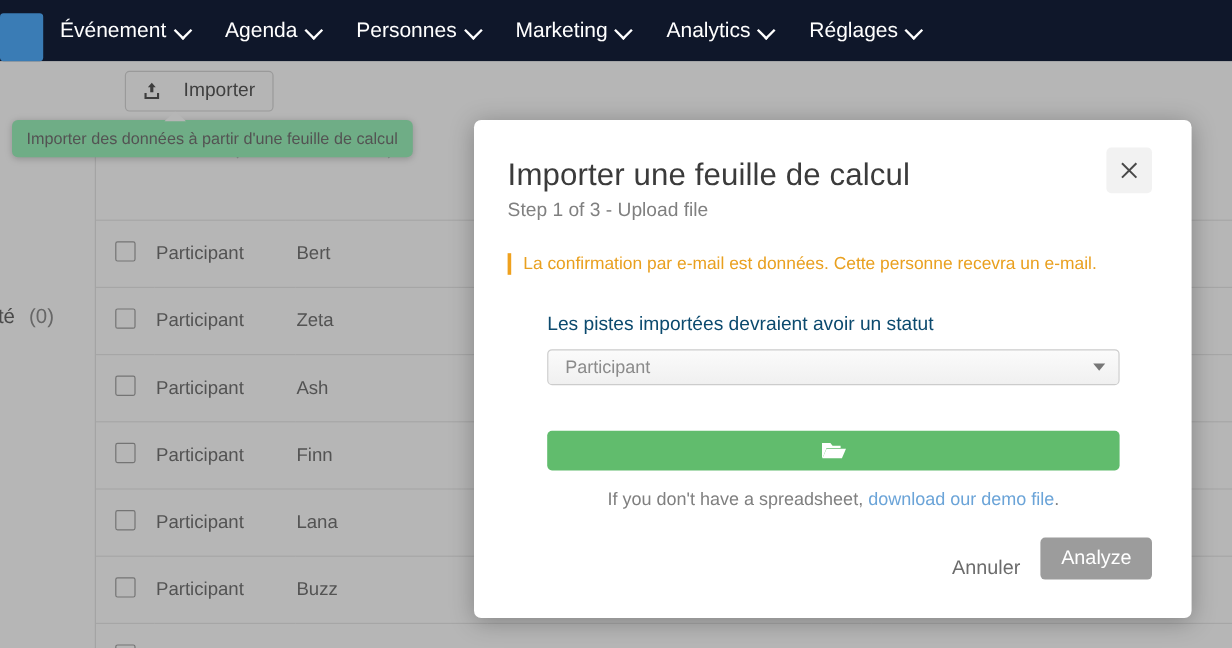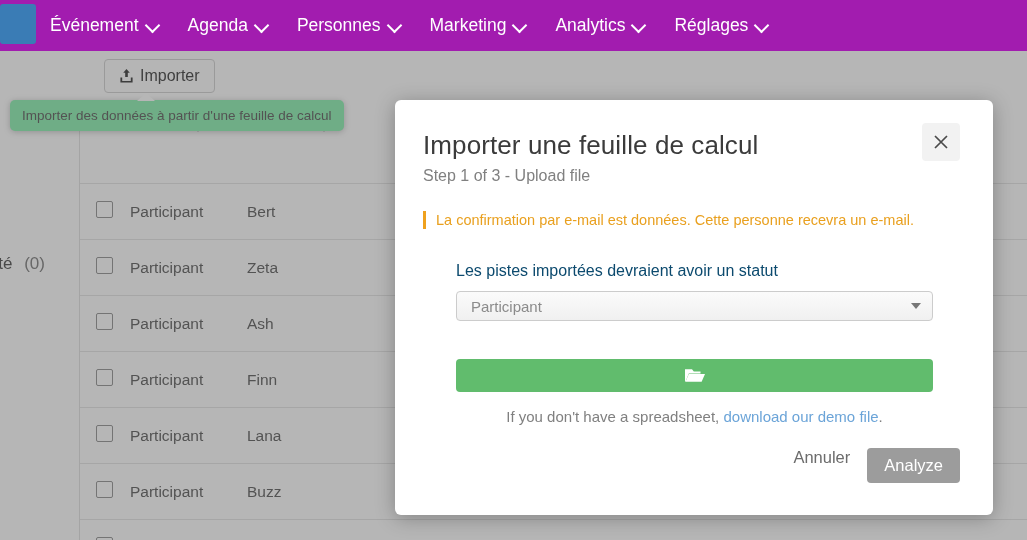--- a/index.html
+++ b/index.html
@@ -14,23 +14,23 @@
     background: #ffffff;
     position: relative;
   }
 
   
   #topnav {
     position: absolute;
     left: 0; top: 0;
     width: 1027px;
     height: 51px;
-    background: #a21caf;
-    display: flex;
-    align-items: center;
+    background: #0f172a;
+    display: flex;
+    align-items: flex-end;
     box-sizing: border-box;
     z-index: 5;
   }
   #brand-tile {
     width: 36px;
     height: 40px;
     margin-left: 0px;
     margin-top: -3px;
     background: #3a7cb5;
     border-radius: 3px;
@@ -76,21 +76,21 @@
   }
   #toolbar {
     position: absolute;
     left: 104px; top: 8px;
     display: flex;
     gap: 9px;
   }
   .tool-btn {
     display: flex;
     align-items: center;
-    gap: 6px;
+    gap: 19px;
     height: 34px;
     padding: 0 14px;
     border: 1px solid #cfcfcf;
     border-radius: 4px;
     background: #fdfdfd;
     color: #333;
     font-size: 16px;
     cursor: pointer;
     box-sizing: border-box;
   }
@@ -289,21 +289,21 @@
   }
   #demo-line a {
     color: #6ba4d8;
     text-decoration: none;
     cursor: pointer;
   }
   #modal-actions {
     position: absolute;
     right: 33px; bottom: 32px;
     display: flex;
-    align-items: flex-start;
+    align-items: flex-end;
     gap: 17px;
   }
   #cancel-link {
     font-size: 16.5px;
     color: #6c6c6c;
     cursor: pointer;
   }
   #analyze-btn {
     background: #9c9c9c;
     color: #ffffff;

